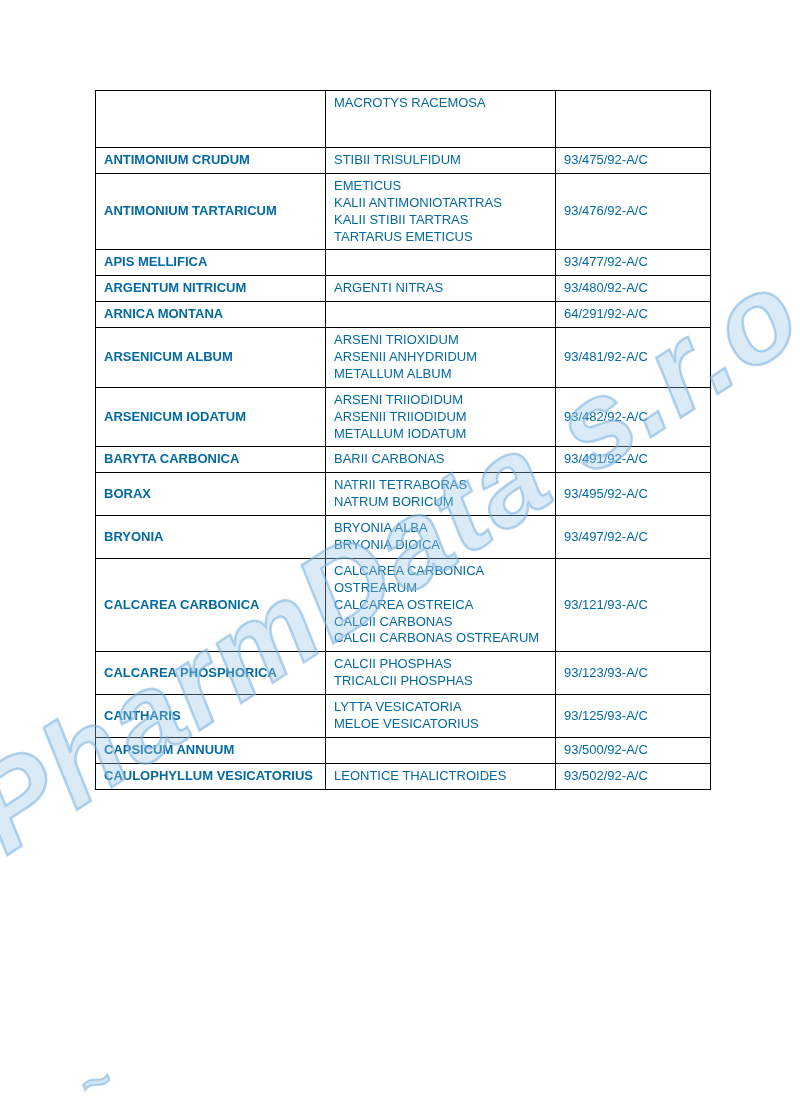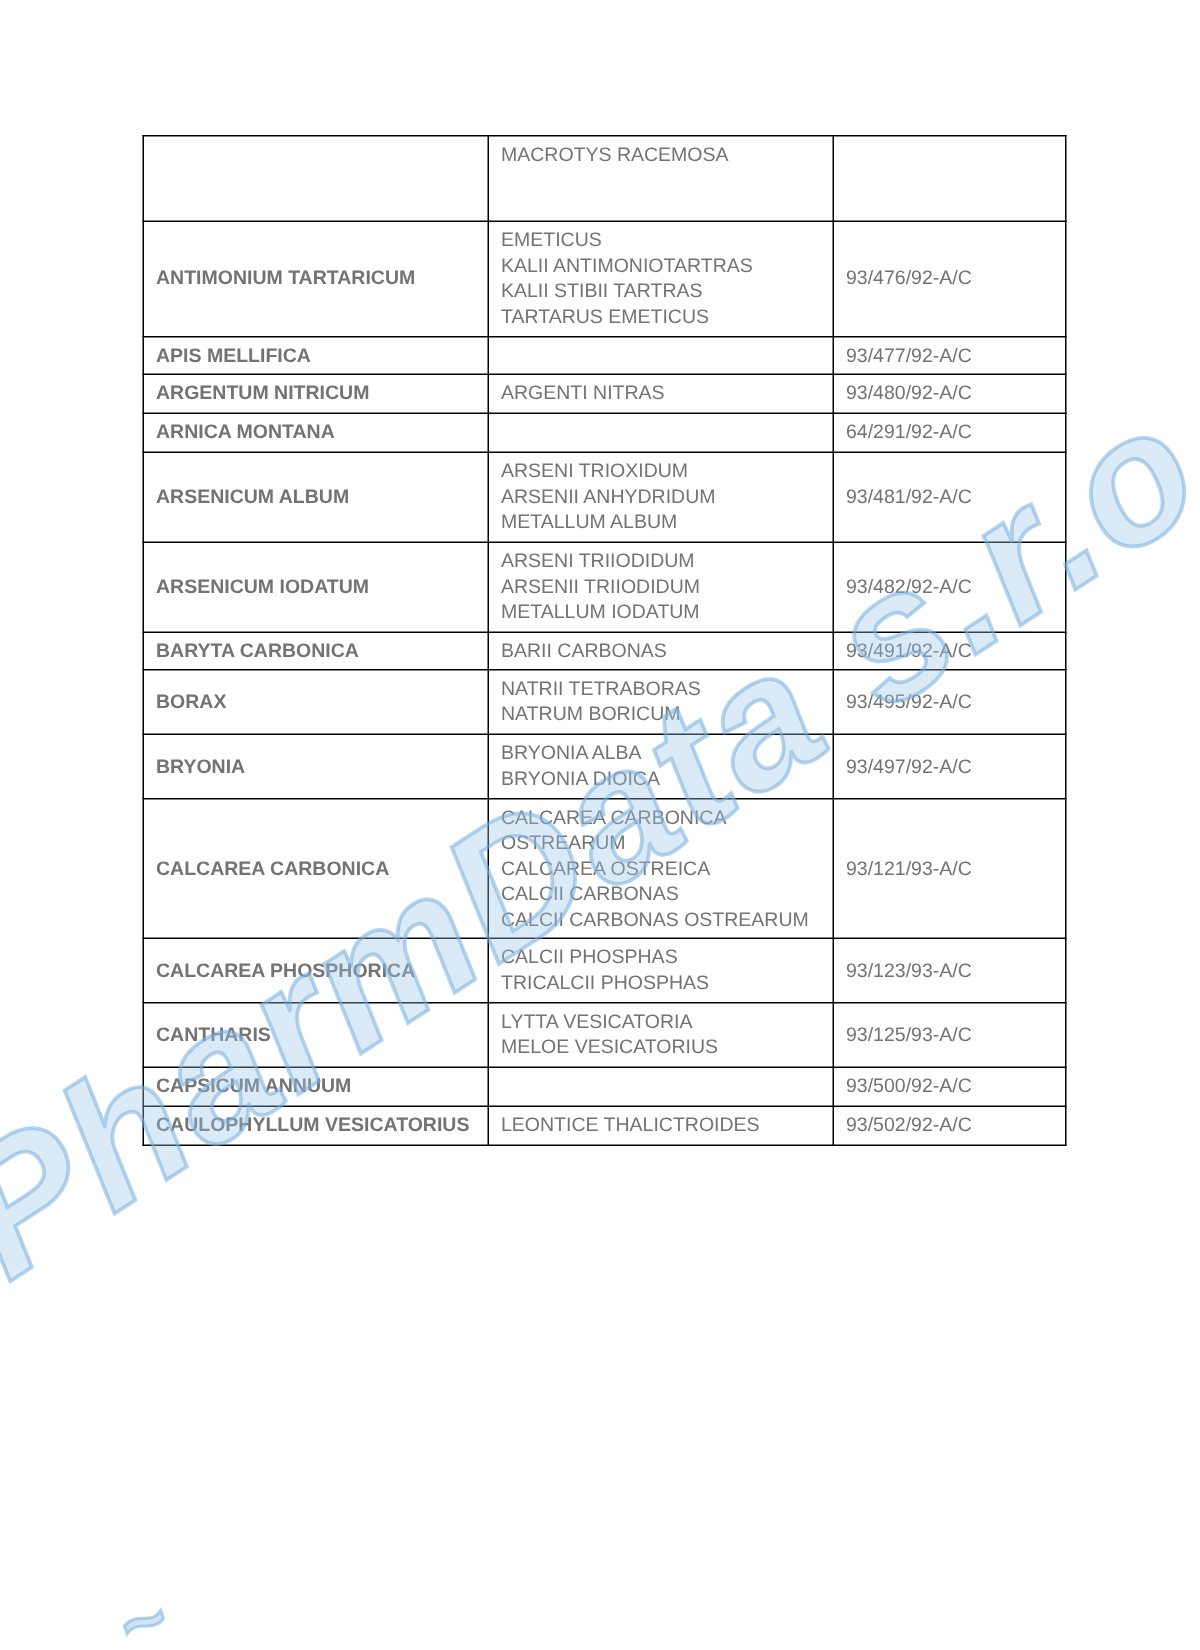--- a/index.html
+++ b/index.html
@@ -28,21 +28,21 @@
     width: 100%;
     table-layout: fixed;
   }
 
   td {
     border: 1.4px solid #000000;
     padding: 4px 8px;
     font-size: 13px;
     line-height: 1.3;
     vertical-align: middle;
-    color: #737373;
+    color: #0369a1;
     word-wrap: break-word;
   }
 
   td.col-name {
     font-weight: bold;
   }
 
   td.col-syn {
     white-space: pre-line;
   }
@@ -99,20 +99,25 @@
       <col style="width:230px">
       <col style="width:155px">
     </colgroup>
     <tbody id="table-body">
         <tr>
     <td class="col-name"></td>
     <td class="col-syn">MACROTYS RACEMOSA</td>
     <td class="col-reg"></td>
   </tr>
         <tr>
+    <td class="col-name">ANTIMONIUM CRUDUM</td>
+    <td class="col-syn">STIBII TRISULFIDUM</td>
+    <td class="col-reg">93/475/92-A/C</td>
+  </tr>
+        <tr>
     <td class="col-name">ANTIMONIUM TARTARICUM</td>
     <td class="col-syn">EMETICUS
 KALII ANTIMONIOTARTRAS
 KALII STIBII TARTRAS
 TARTARUS EMETICUS</td>
     <td class="col-reg">93/476/92-A/C</td>
   </tr>
         <tr>
     <td class="col-name">APIS MELLIFICA</td>
     <td class="col-syn"></td>

